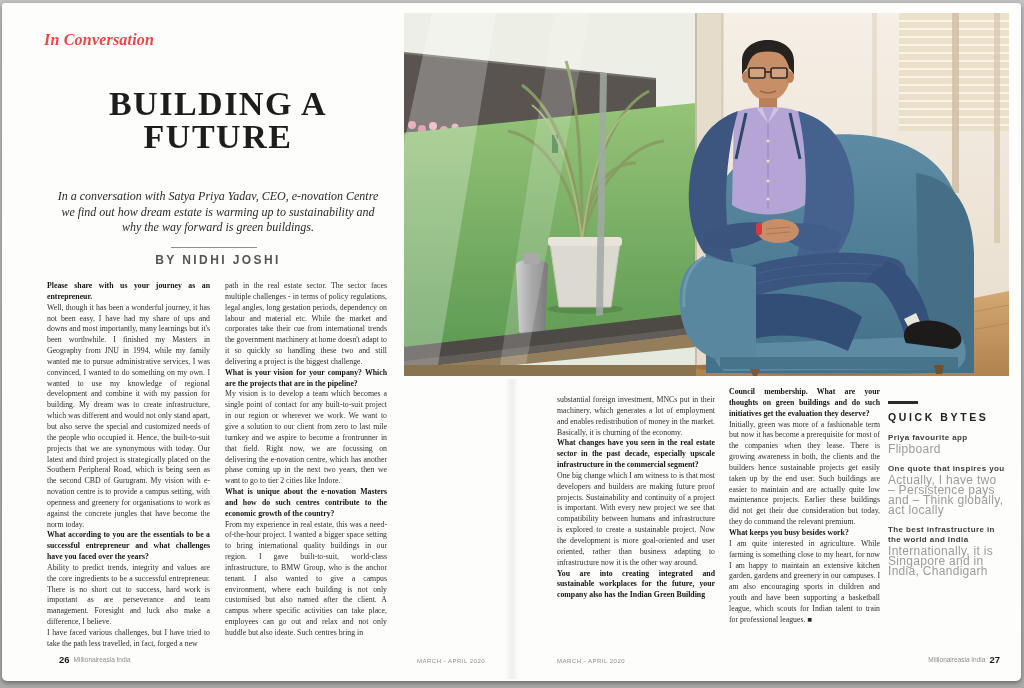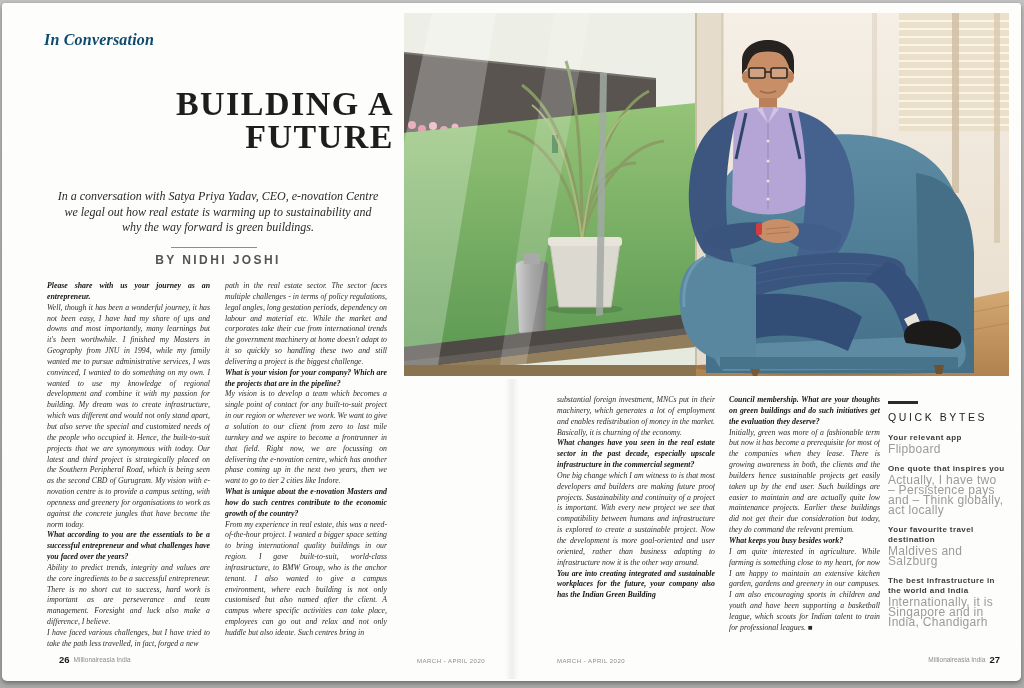--- a/index.html
+++ b/index.html
@@ -1,37 +1,37 @@
 <!DOCTYPE html>
 <html><head>
 <meta charset="utf-8">
 <style>
   html,body{margin:0;padding:0;background:#b9b9b9;}
   .stage{position:relative;width:1024px;height:688px;background:linear-gradient(180deg,#c2c2c2,#ababab);overflow:hidden;font-family:"Liberation Serif",serif;}
   .spread{position:absolute;left:2px;top:3px;right:3px;bottom:7px;background:#fdfdfc;border-radius:3px 3px 5px 5px;box-shadow:0 2px 5px rgba(0,0,0,.4);}
   
   .gutter{position:absolute;left:503px;top:376px;width:14px;height:300px;background:linear-gradient(90deg,rgba(0,0,0,0),rgba(0,0,0,.06),rgba(0,0,0,0));}
-  .section-label{position:absolute;left:42px;top:28px;font-style:italic;font-weight:bold;font-size:16px;color:#0c4a6e;letter-spacing:.2px;}
-  .headline{position:absolute;left:40px;top:84px;width:352px;text-align:right;font-weight:bold;font-size:34px;line-height:33px;letter-spacing:1.5px;color:#1d1d1d;}
+  .section-label{position:absolute;left:42px;top:28px;font-style:italic;font-weight:bold;font-size:16px;color:#ef4444;letter-spacing:.2px;}
+  .headline{position:absolute;left:40px;top:84px;width:352px;text-align:center;font-weight:bold;font-size:34px;line-height:33px;letter-spacing:1.5px;color:#1d1d1d;}
   .standfirst{position:absolute;left:52px;top:186px;width:328px;text-align:center;font-style:italic;font-size:12px;line-height:15.5px;color:#2a2a2a;}
   .byline-rule{position:absolute;left:169px;top:244px;width:86px;height:1px;background:#8f8f8f;}
   .byline{position:absolute;left:40px;top:250px;width:352px;text-align:center;font-family:"Liberation Sans",sans-serif;font-size:12px;letter-spacing:2.4px;color:#555;font-weight:bold;}
   .col{position:absolute;top:278px;text-align:justify;color:#2c2c2c;overflow:hidden;}
-  .col p{margin:0;font-size:7.8px;line-height:10.85px;font-style:italic;}
+  .col p{margin:0;font-size:7.8px;line-height:10.85px;}
   .col p.q{font-weight:bold;color:#141414;}
   .col p.a{margin-top:0;}
   .col p:first-child{margin-top:0;}
   .col-l1{left:45px;width:163px;height:370px;}
   .col-l2{left:223px;width:162px;height:370px;}
   .col-r1{left:555px;top:392px;width:158px;height:258px;}
-  .col-r2{left:727px;top:392px;width:151px;height:258px;}
+  .col-r2{left:727px;top:384px;width:151px;height:258px;}
   .photo{position:absolute;left:402px;top:10px;width:605px;height:363px;}
   .quickbytes{position:absolute;left:886px;top:398px;width:117px;font-family:"Liberation Sans",sans-serif;}
   .qb-rule{width:30px;height:3px;background:#2b2b2b;margin-bottom:7px;}
-  .qb-head{font-size:10.5px;font-weight:normal;letter-spacing:2.6px;color:#222;}
+  .qb-head{font-size:10.5px;font-weight:bold;letter-spacing:2.6px;color:#222;}
   .qb-item{margin-top:10px;}
   .qb-label{font-size:8px;line-height:10px;font-weight:bold;color:#3c3c3c;letter-spacing:.4px;}
   .qb-value{font-size:12px;line-height:10px;color:#9b9b9b;letter-spacing:.3px;margin-top:1px;}
   .footer{position:absolute;font-family:"Liberation Sans",sans-serif;color:#8c8c8c;}
   .f-left{left:57px;top:651px;font-size:6.5px;}
   .f-left .pg{font-size:9.5px;font-weight:bold;color:#1a1a1a;margin-right:4px;vertical-align:-1px;}
   .f-right-pg{right:21px;top:651px;font-size:6.5px;text-align:right;}
   .f-right-pg .pg{font-size:9.5px;font-weight:bold;color:#1a1a1a;margin-left:4px;vertical-align:-1px;}
   .f-issue-l{left:415px;top:655px;font-size:6px;letter-spacing:.5px;}
   .f-issue-r{left:555px;top:655px;font-size:6px;letter-spacing:.5px;}
@@ -42,21 +42,21 @@
 <div class="stage">
   <div class="spread">
 
     <div class="section-label">In Conversation</div>
 
     <div class="headline">
       <div>BUILDING A</div>
       <div>FUTURE</div>
     </div>
 
-    <div class="standfirst">In a conversation with Satya Priya Yadav, CEO, e-novation Centre we legal out how real estate is warming up to sustainability and why the way forward is green buildings.</div>
+    <div class="standfirst">In a conversation with Satya Priya Yadav, CEO, e-novation Centre we find out how dream estate is warming up to sustainability and why the way forward is green buildings.</div>
     <div class="byline-rule"></div>
     <div class="byline">BY NIDHI JOSHI</div>
 
     <div class="col col-l1">
         <p class="q">Please share with us your journey as an entrepreneur.</p>
         <p class="a">Well, though it has been a wonderful journey, it has not been easy, I have had my share of ups and downs and most importantly, many learnings but it's been worthwhile. I finished my Masters in Geography from JNU in 1994, while my family wanted me to pursue administrative services, I was convinced, I wanted to do something on my own. I wanted to use my knowledge of regional development and combine it with my passion for building. My dream was to create infrastructure, which was different and would not only stand apart, but also serve the special and customized needs of the people who occupied it. Hence, the built-to-suit projects that we are synonymous with today. Our latest and third project is strategically placed on the Southern Peripheral Road, which is being seen as the second CBD of Gurugram. My vision with e-novation centre is to provide a campus setting, with openness and greenery for organisations to work as against the concrete jungles that have become the norm today.</p>
         <p class="q">What according to you are the essentials to be a successful entrepreneur and what challenges have you faced over the years?</p>
         <p class="a">Ability to predict trends, integrity and values are the core ingredients to be a successful entrepreneur. There is no short cut to success, hard work is important as are perseverance and team management. Foresight and luck also make a difference, I believe.</p>
         <p class="a">I have faced various challenges, but I have tried to take the path less travelled, in fact, forged a new</p>
       </div>
@@ -251,32 +251,28 @@
       <polygon points="346,356 356,356 353,363 349,363" fill="#7a5a33"></polygon>
       <polygon points="530,352 540,352 538,361 532,361" fill="#6e5230"></polygon>
       <rect x="0" y="352" width="292" height="11" fill="#8a734f"></rect>
     </svg>
 
     <div class="quickbytes">
       <div class="qb-rule"></div>
       <div class="qb-head">QUICK BYTES</div>
       <div>
           <div class="qb-item">
-            <div class="qb-label">Your relevant app</div>
+            <div class="qb-label">Priya favourite app</div>
             <div class="qb-value">Flipboard</div>
           </div>
           <div class="qb-item">
             <div class="qb-label">One quote that inspires you</div>
             <div class="qb-value">Actually, I have two – Persistence pays and – Think globally, act locally</div>
           </div>
           <div class="qb-item">
-            <div class="qb-label">Your favourite travel destination</div>
-            <div class="qb-value">Maldives and Salzburg</div>
-          </div>
-          <div class="qb-item">
             <div class="qb-label">The best infrastructure in the world and India</div>
             <div class="qb-value">Internationally, it is Singapore and in India, Chandigarh</div>
           </div>
         </div>
     </div>
 
     <div class="footer f-left">
       <span class="pg">26</span><span>Millionaireasia India</span>
     </div>
     <div class="footer f-issue-l">MARCH - APRIL 2020</div>

